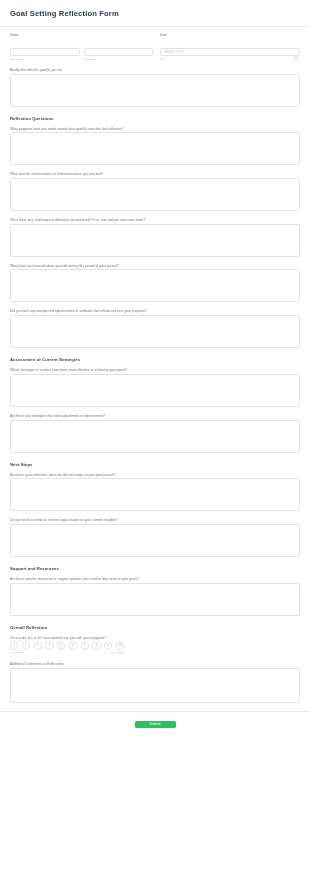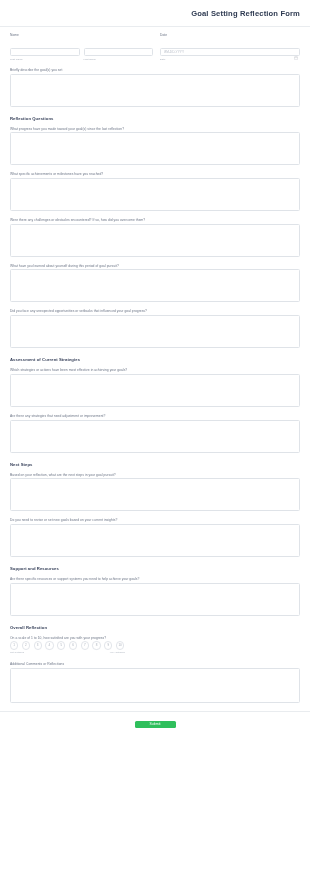--- a/index.html
+++ b/index.html
@@ -17,21 +17,21 @@
 
   .form-page {
     width: 310px;
     background: #ffffff;
     padding: 0;
   }
 
   
   .form-header {
     padding: 9px 10px 8px 10px;
-    text-align: right;
+    text-align: left;
     border-bottom: 1px solid #e9ecef;
   }
   .form-title {
     font-size: 7.6px;
     font-weight: bold;
     color: #2f3b52;
     letter-spacing: 0.15px;
   }
 
   

